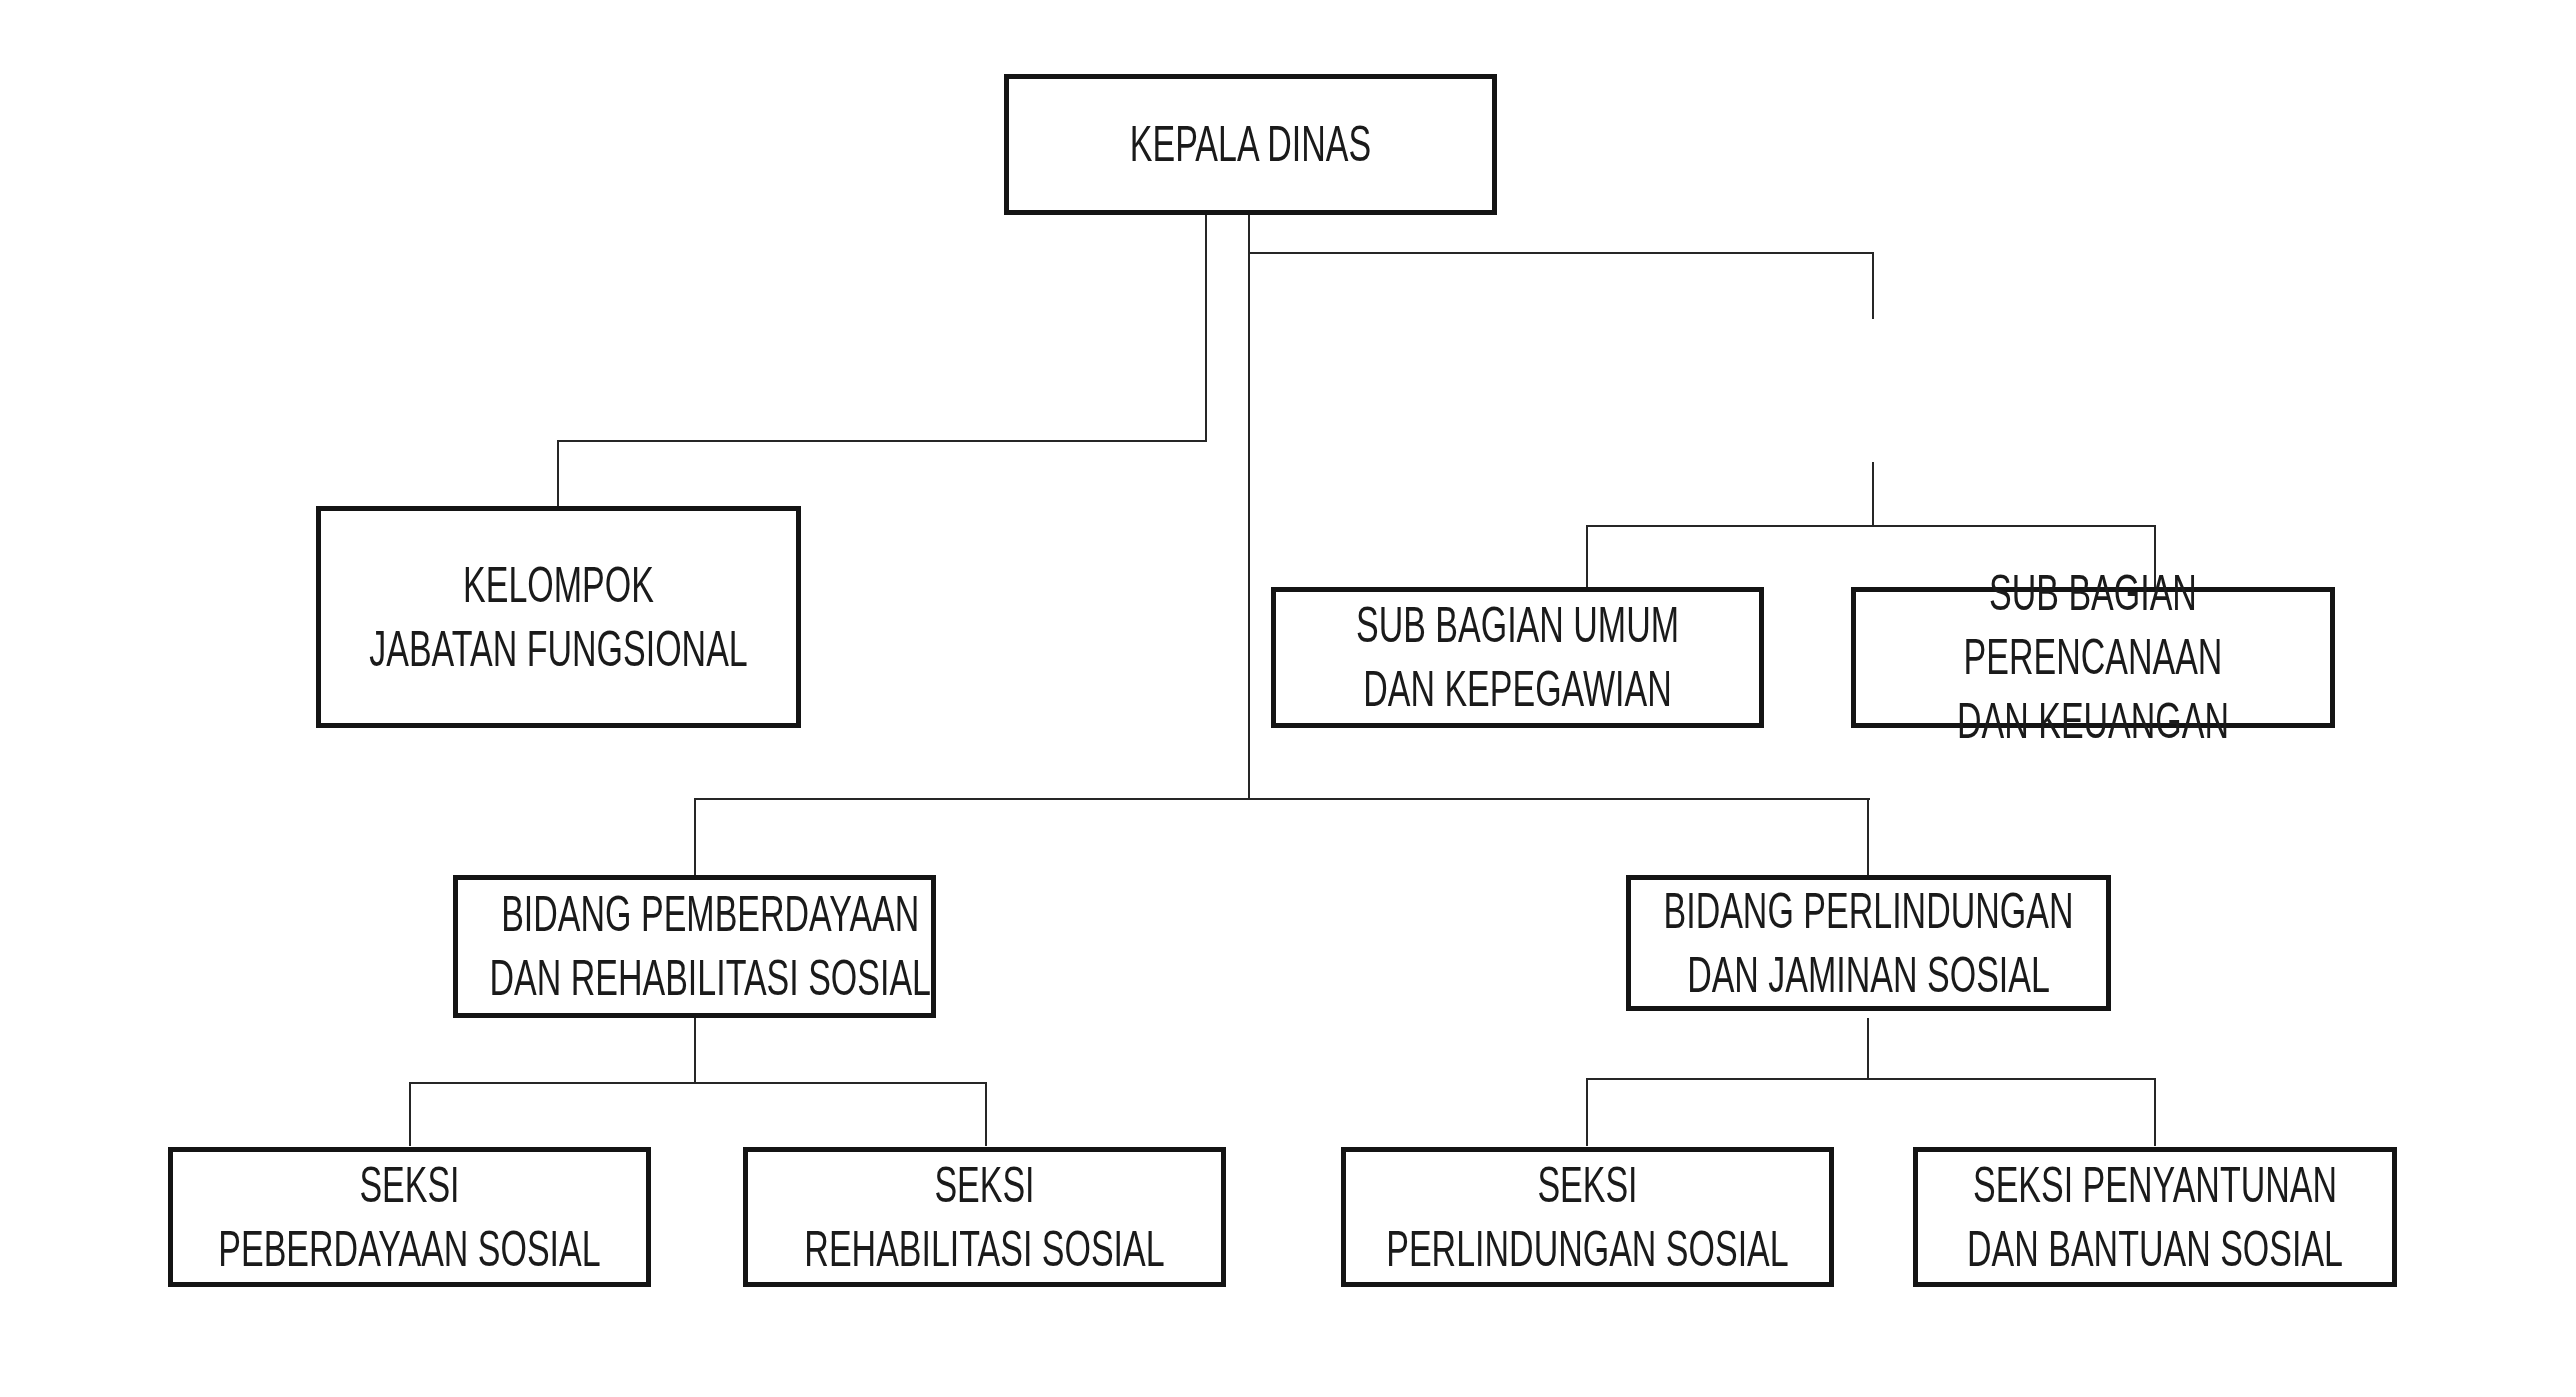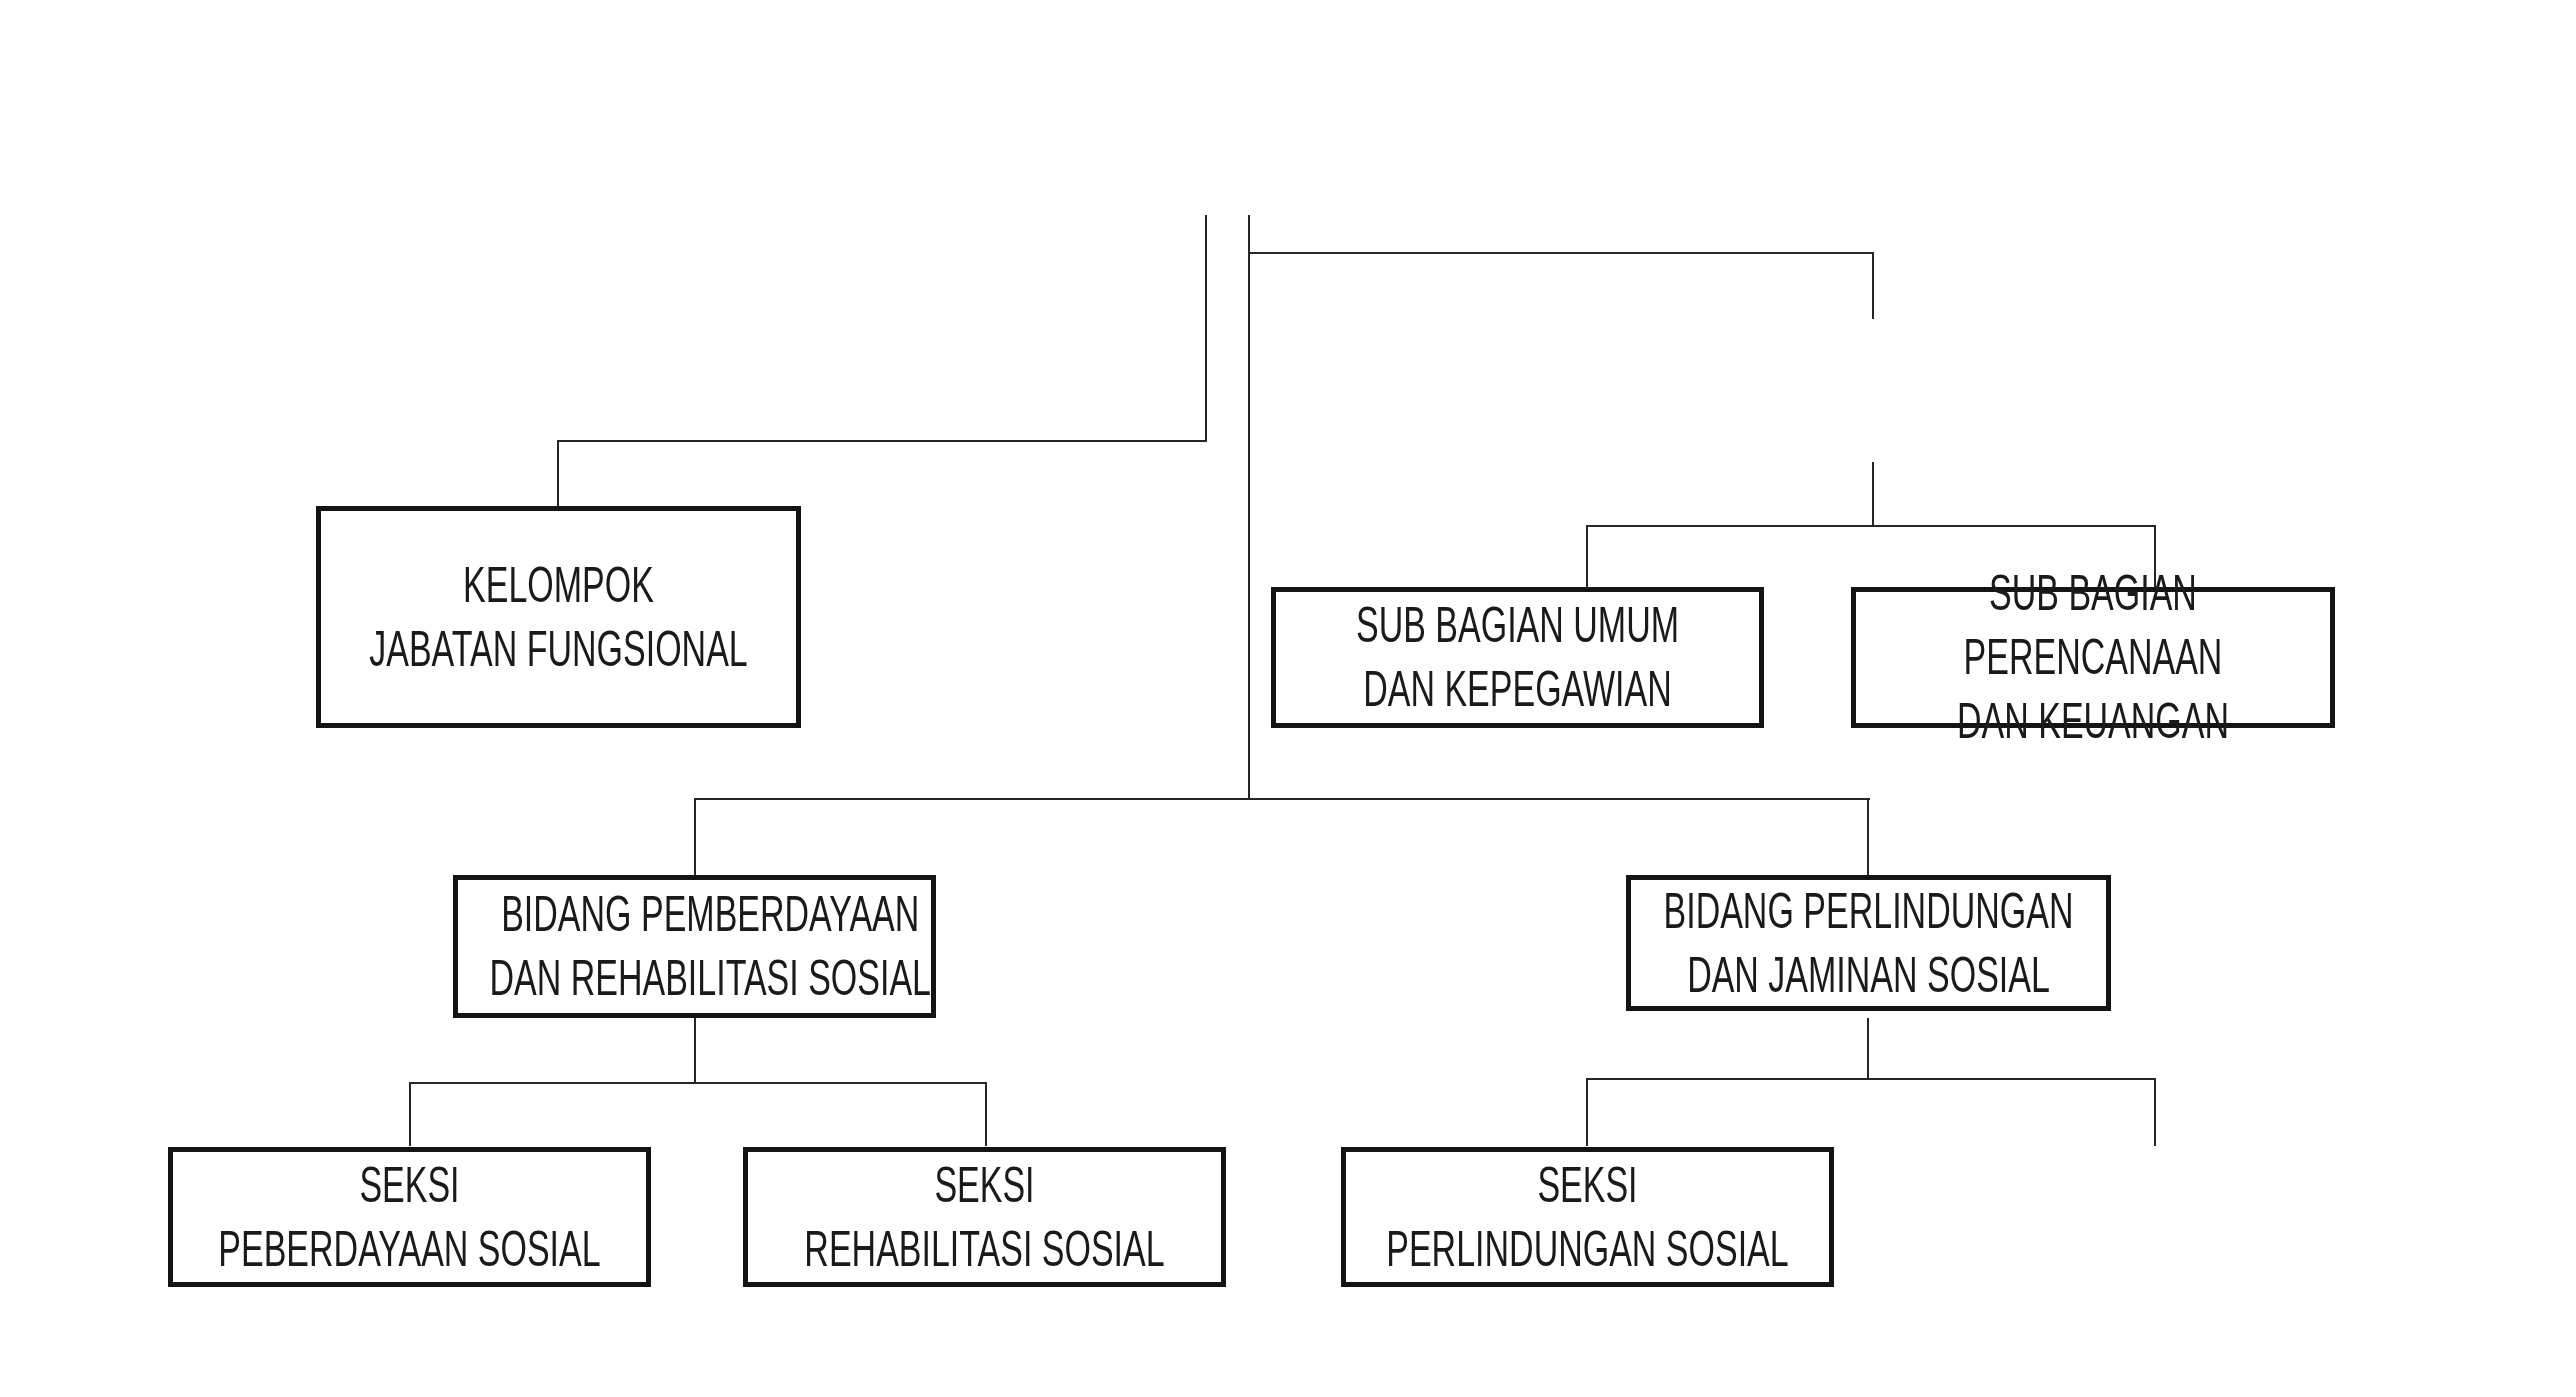--- a/index.html
+++ b/index.html
@@ -69,20 +69,23 @@
   <div class="line v" style="left:694px; top:1018px; height:66px;"></div>
   <div class="line h" style="left:409px; top:1082px; width:578px;"></div>
   <div class="line v" style="left:409px; top:1082px; height:64px;"></div>
   <div class="line v" style="left:985px; top:1082px; height:64px;"></div>
 
   <div class="line v" style="left:1867px; top:1018px; height:62px;"></div>
   <div class="line h" style="left:1586px; top:1078px; width:570px;"></div>
   <div class="line v" style="left:1586px; top:1078px; height:68px;"></div>
   <div class="line v" style="left:2154px; top:1078px; height:68px;"></div>
 
+  <div class="node" style="left:1004px; top:74px; width:493px; height:141px;">
+    <div class="node-label">KEPALA DINAS</div>
+  </div>
 
 
   <div class="node" style="left:316px; top:506px; width:485px; height:222px;">
     <div class="node-label">KELOMPOK
 JABATAN FUNGSIONAL</div>
   </div>
 
   <div class="node" style="left:1271px; top:587px; width:493px; height:141px;">
     <div class="node-label">SUB BAGIAN UMUM
 DAN KEPEGAWIAN</div>
@@ -112,15 +115,19 @@
   <div class="node" style="left:743px; top:1147px; width:483px; height:140px;">
     <div class="node-label">SEKSI
 REHABILITASI SOSIAL</div>
   </div>
 
   <div class="node" style="left:1341px; top:1147px; width:493px; height:140px;">
     <div class="node-label">SEKSI
 PERLINDUNGAN SOSIAL</div>
   </div>
 
+  <div class="node" style="left:1913px; top:1147px; width:484px; height:140px;">
+    <div class="node-label">SEKSI PENYANTUNAN
+DAN BANTUAN SOSIAL</div>
+  </div>
 
 </div>
 
 
 </body></html>

